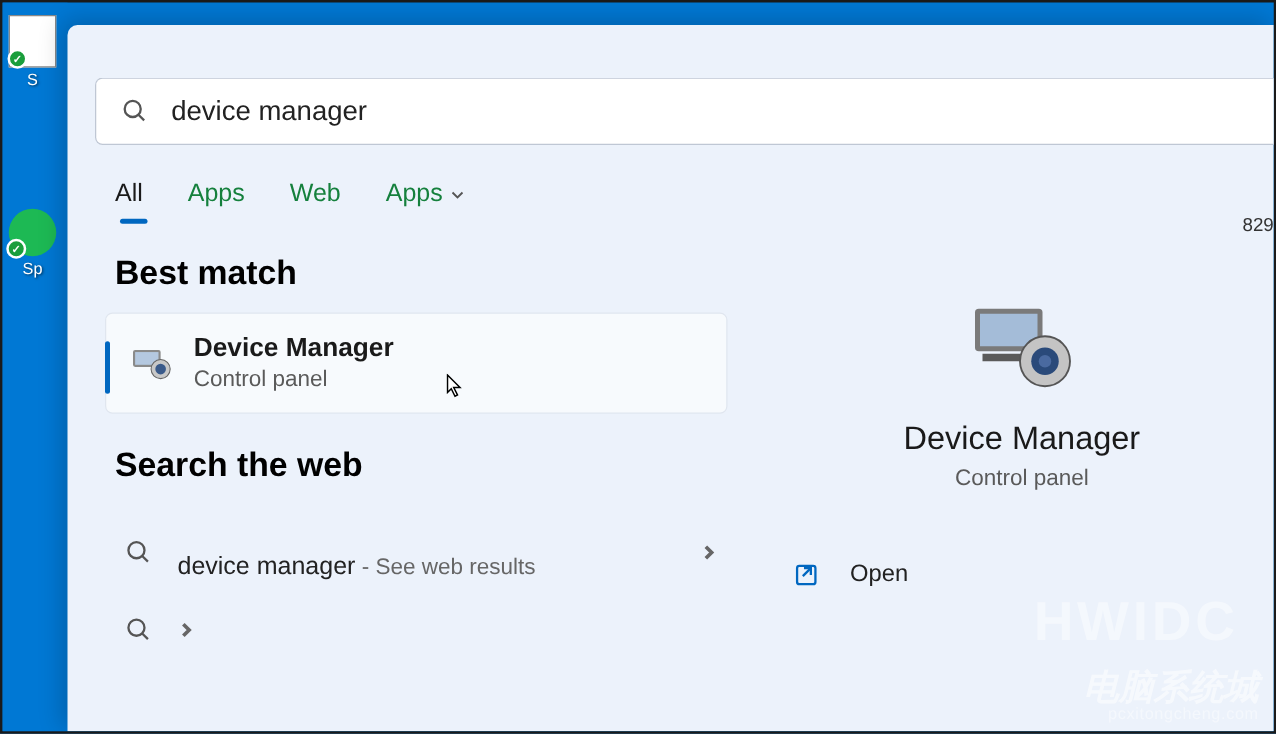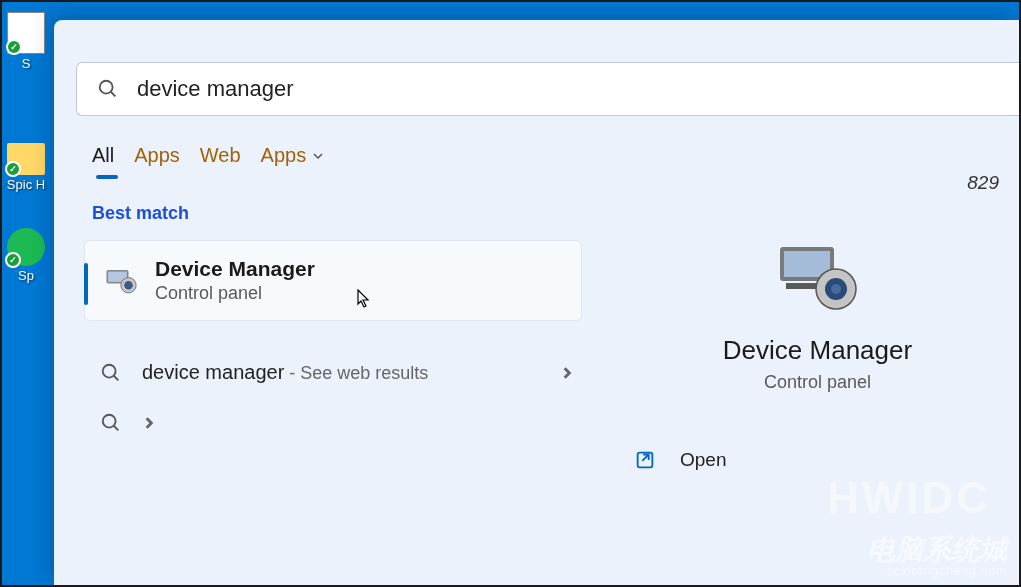--- a/index.html
+++ b/index.html
@@ -15,45 +15,45 @@
     .icon-label { color: #fff; font-size: 13px; text-align: center; text-shadow: 1px 1px 2px rgba(0,0,0,0.6); margin-top: 2px; }
     
     .search-panel { position: absolute; left: 52px; top: 18px; right: 0; bottom: 0; background: #ecf2fb; border-top-left-radius: 8px; box-shadow: -4px -4px 20px rgba(0,0,0,0.2); }
     
     .search-bar { margin: 42px 0 0 22px; height: 54px; background: #fff; border: 1px solid #bfc7d4; border-right: none; border-radius: 6px 0 0 6px; display: flex; align-items: center; padding: 0 20px; }
     .search-bar svg { width: 22px; height: 22px; stroke: #555; fill: none; stroke-width: 2; }
     .search-input { border: none; outline: none; font-size: 22px; margin-left: 18px; flex: 1; color: #222; }
     .search-input::placeholder { color: #888; }
     @keyframes blink { 50% { opacity: 0; } }
     
-    .tabs { display: flex; align-items: center; margin: 28px 0 12px 38px; gap: 20px; }
-    .tab { font-size: 20px; color: #a16207; cursor: pointer; padding-bottom: 6px; position: relative; }
+    .tabs { display: flex; align-items: center; margin: 28px 0 12px 38px; gap: 36px; }
+    .tab { font-size: 20px; color: #15803d; cursor: pointer; padding-bottom: 6px; position: relative; }
     .tab.active { color: #1a1a1a; font-weight: 500; }
     .tab.active::after { content: ''; position: absolute; bottom: -6px; left: 4px; width: 22px; height: 4px; background: #0067c0; border-radius: 2px; }
     .tab-more { display: flex; align-items: center; gap: 6px; }
     .chevron-down { width: 12px; height: 12px; }
-    .badge-829 { position: absolute; right: 20px; top: 152px; font-size: 19px; color: #333; font-style: italic; }
+    .badge-829 { position: absolute; right: 0; top: 152px; font-size: 15px; color: #333; }
     
     .content { display: flex; margin-top: 30px; }
     .left-col { width: 530px; padding-left: 38px; }
     .right-col { flex: 1; padding-left: 32px; }
     
-    .section-title { font-size: 18px; font-weight: 600; color: #1d4ed8; margin-bottom: 16px; }
+    .section-title { font-size: 27px; font-weight: 600; color: #000000; margin-bottom: 16px; }
     
     .best-match-card { background: #f7fafd; border: 1px solid #e0e6ef; border-radius: 6px; padding: 16px 18px; display: flex; align-items: center; gap: 18px; position: relative; margin-left: -8px; width: 498px; }
     .best-match-card::before { content: ''; position: absolute; left: -1px; top: 22px; width: 4px; height: 42px; background: #0067c0; border-radius: 2px; }
     .dm-icon-sm { width: 34px; height: 30px; position: relative; }
     .result-title { font-size: 21px; font-weight: 600; color: #1a1a1a; }
     .result-sub { font-size: 18px; color: #5a5a5a; margin-top: 2px; }
     .cursor-arrow { position: absolute; left: 272px; top: 48px; width: 14px; height: 20px; }
     
     .web-results { margin-top: 26px; }
     .web-item { display: flex; align-items: center; padding: 14px 8px; gap: 20px; cursor: pointer; position: relative; width: 490px; }
     .web-item svg.search-sm { width: 22px; height: 22px; stroke: #555; fill: none; stroke-width: 2; }
-    .web-text { font-size: 20px; color: #222; flex: 1; }
+    .web-text { font-size: 20px; color: #222; flex: 1; margin-top: 24px; }
     .web-text .bold { font-weight: 600; }
     .web-text .sub { color: #666; font-size: 18px; }
     .chevron-right { width: 14px; height: 14px; stroke: #666; fill: none; stroke-width: 2.5; }
     
     .preview { display: flex; flex-direction: column; align-items: center; padding-top: 36px; }
     .dm-icon-lg { width: 92px; height: 76px; margin-bottom: 20px; }
     .preview-title { font-size: 26px; color: #1a1a1a; }
     .preview-sub { font-size: 18px; color: #5a5a5a; margin-top: 6px; }
     
     .preview-actions { margin-top: 44px; width: 100%; }
@@ -69,26 +69,20 @@
 <body>
 
 <div class="desktop">
   <div class="desktop-icon">
     <div class="desktop-icon-box">
       <div class="sync-badge"></div>
     </div>
     <div class="icon-label">S</div>
   </div>
   <div style="height: 60px;"></div>
-  <div class="desktop-icon">
-    <div class="desktop-icon-folder">
-      <div class="sync-badge"></div>
-    </div>
-    <div class="icon-label">Spic H</div>
-  </div>
   <div style="height: 24px;"></div>
   <div class="desktop-icon">
     <div class="desktop-icon-spotify">
       <div class="sync-badge"></div>
     </div>
     <div class="icon-label">Sp</div>
   </div>
 </div>
 
 <div class="search-panel">
@@ -126,20 +120,21 @@
         <div>
           <div class="result-title">Device Manager</div>
           <div class="result-sub">Control panel</div>
         </div>
         <svg class="cursor-arrow" viewBox="0 0 14 20" fill="none" stroke="#000" stroke-width="1.2">
             <path d="M1 1 L1 15 L4 12 L7 18 L9 17 L6 11 L11 11 Z" fill="#fff"></path>
           </svg>
       </div>
 
       <div class="web-results">
+        <div class="section-title">Search the web</div>
         <div class="web-item">
           <svg class="search-sm" viewBox="0 0 24 24">
               <circle cx="10" cy="10" r="7"></circle>
               <line x1="20" y1="20" x2="15" y2="15"></line>
             </svg>
           <div class="web-text"><span>device manager</span><span class="sub"> - See web results</span></div>
           <svg class="chevron-right" viewBox="0 0 12 12">
               <polyline points="4,2 8,6 4,10"></polyline>
             </svg>
         </div>

